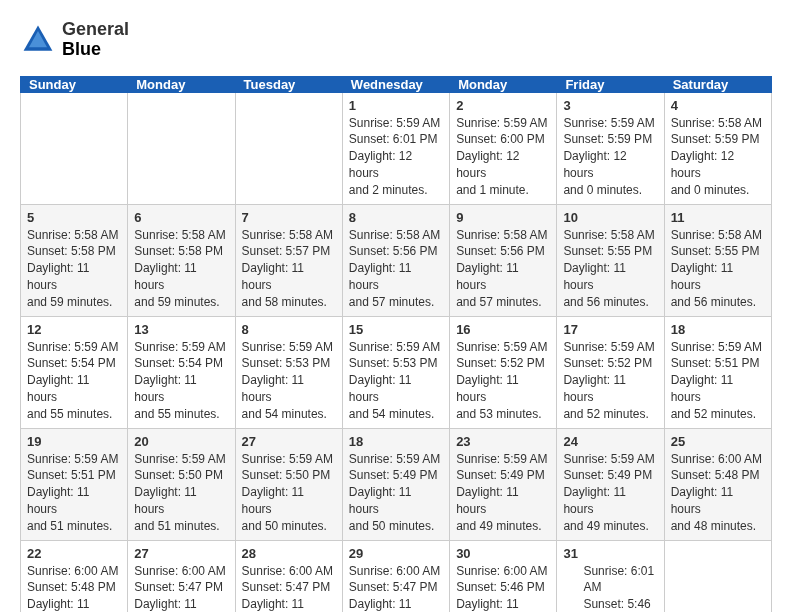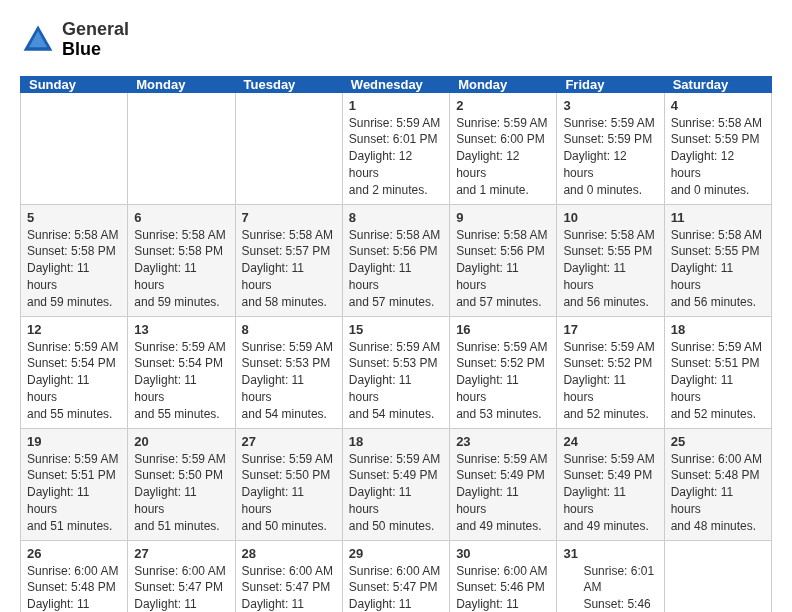--- a/index.html
+++ b/index.html
@@ -297,21 +297,21 @@
         <td>
           <span class="day-number">25</span>
           <div class="day-info" style="white-space: pre-line;">Sunrise: 6:00 AM
 Sunset: 5:48 PM
 Daylight: 11 hours
 and 48 minutes.</div>
         </td>
       </tr>
       <tr>
         <td>
-          <span class="day-number">26</span>
+          <span class="day-number">22</span>
           <div class="day-info" style="white-space: pre-line;">Sunrise: 6:00 AM
 Sunset: 5:48 PM
 Daylight: 11 hours
 and 48 minutes.</div>
         </td>
         <td>
           <span class="day-number">27</span>
           <div class="day-info" style="white-space: pre-line;">Sunrise: 6:00 AM
 Sunset: 5:47 PM
 Daylight: 11 hours

